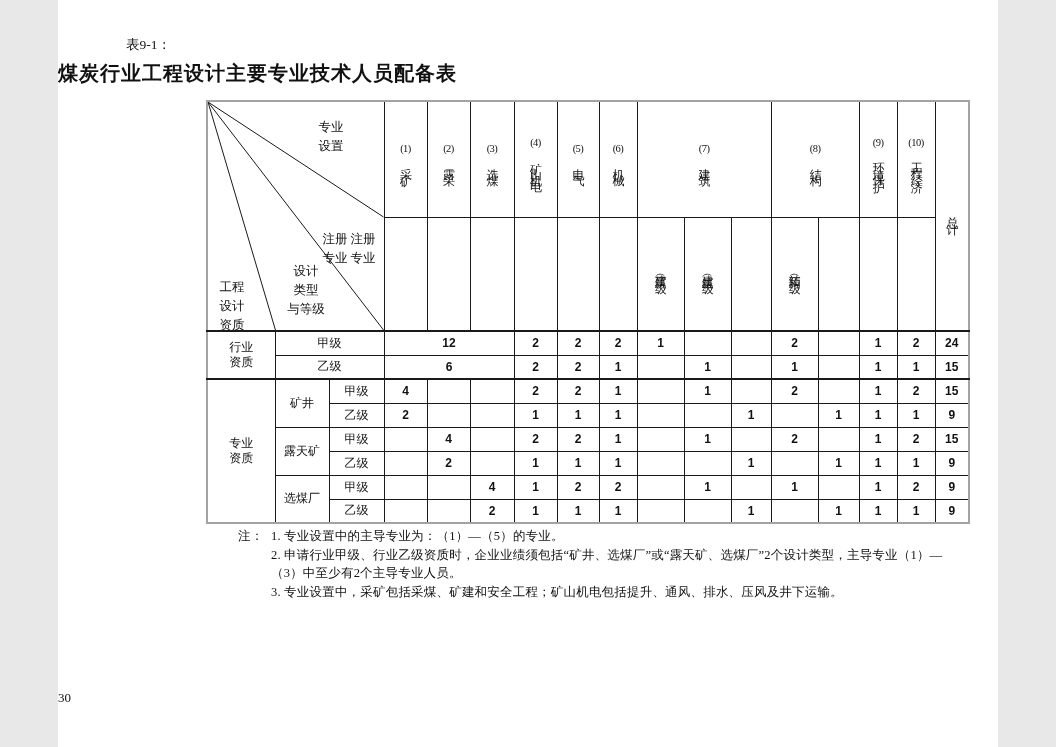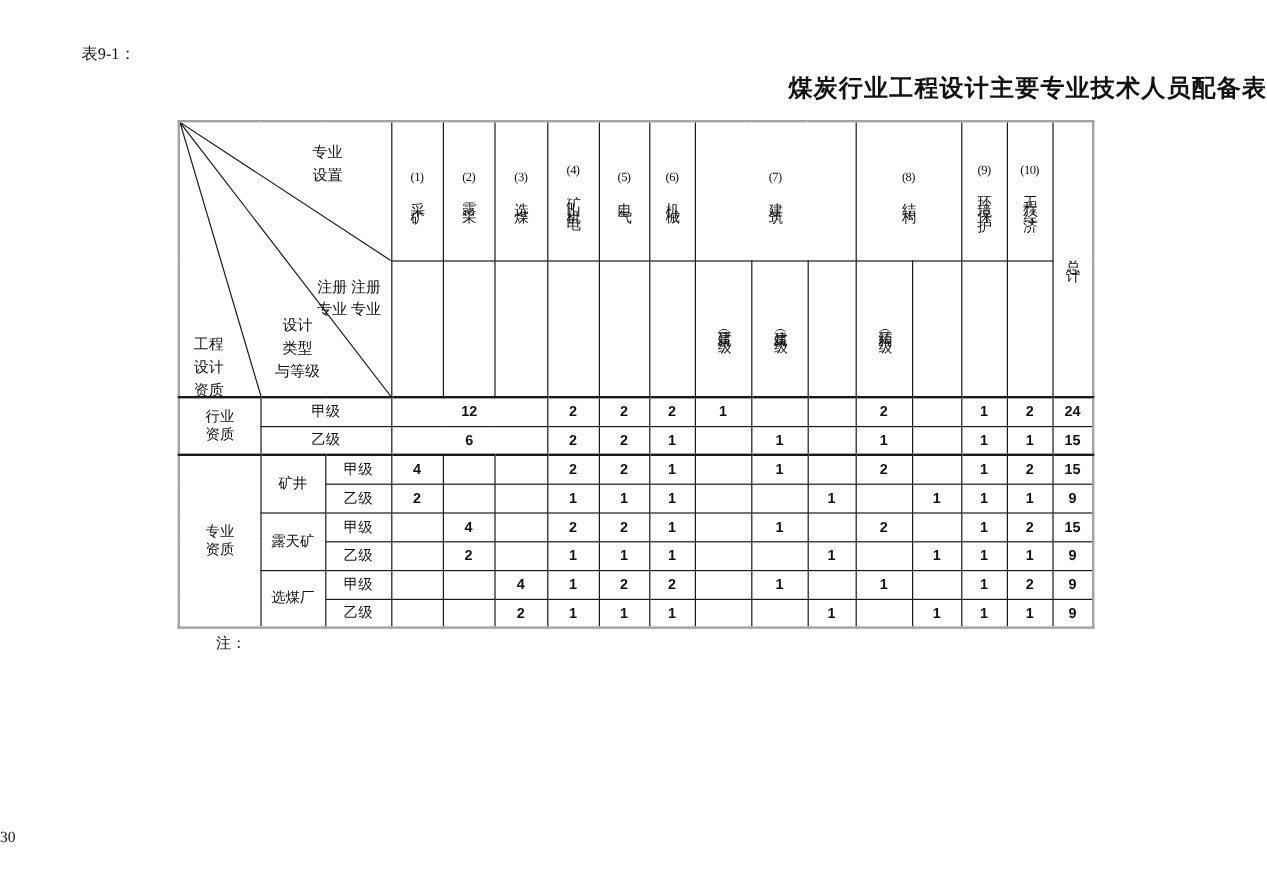--- a/index.html
+++ b/index.html
@@ -1,31 +1,31 @@
 <!DOCTYPE html>
 <html><head>
 <meta charset="utf-8">
 <style>
   * { box-sizing: border-box; margin: 0; padding: 0; }
   html, body { background: #e8e8e8; }
   body { font-family: "Liberation Serif", "DejaVu Serif", serif; color: #111; }
   .page {
     position: relative;
-    width: 1056px; height: 747px;
+    width: 940px; height: 747px;
     background: #ffffff;
     overflow: hidden;
     margin: 0 auto;
   }
   .table-label {
     position: absolute; left: 68px; top: 36px;
     font-size: 13.5px;
   }
   .doc-title {
     position: absolute; left: 0; right: 0; top: 60px;
-    text-align: right;
+    text-align: left;
     font-size: 20px; font-weight: bold; letter-spacing: 1px;
   }
   table.main {
     position: absolute; left: 148px; top: 100px;
     width: 762px;
     border-collapse: collapse; table-layout: fixed;
     border: 2px solid #a3a3a3;
   }
   table.main td {
     border: 1px solid #1a1a1a;
@@ -348,17 +348,23 @@
         <td class="num">1</td>
         <td class="num">1</td>
         <td class="num">1</td>
         <td class="num">9</td>
       </tr>
     </tbody>
   </table>
 
   <div class="notes">
     <div class="notes-label">注：</div>
+    <div class="notes-items">
+      <div class="note-item">1. 专业设置中的主导专业为：（1）—（5）的专业。</div>
+      <div class="note-item">2. 申请行业甲级、行业乙级资质时，企业业绩须包括“矿井、选煤厂”或“露天矿、选煤厂”2个设计类型，主导专业（1）—
+（3）中至少有2个主导专业人员。</div>
+      <div class="note-item">3. 专业设置中，采矿包括采煤、矿建和安全工程；矿山机电包括提升、通风、排水、压风及井下运输。</div>
+    </div>
   </div>
 
   <div class="page-number">30</div>
 
 </div>
 
 </body></html>

